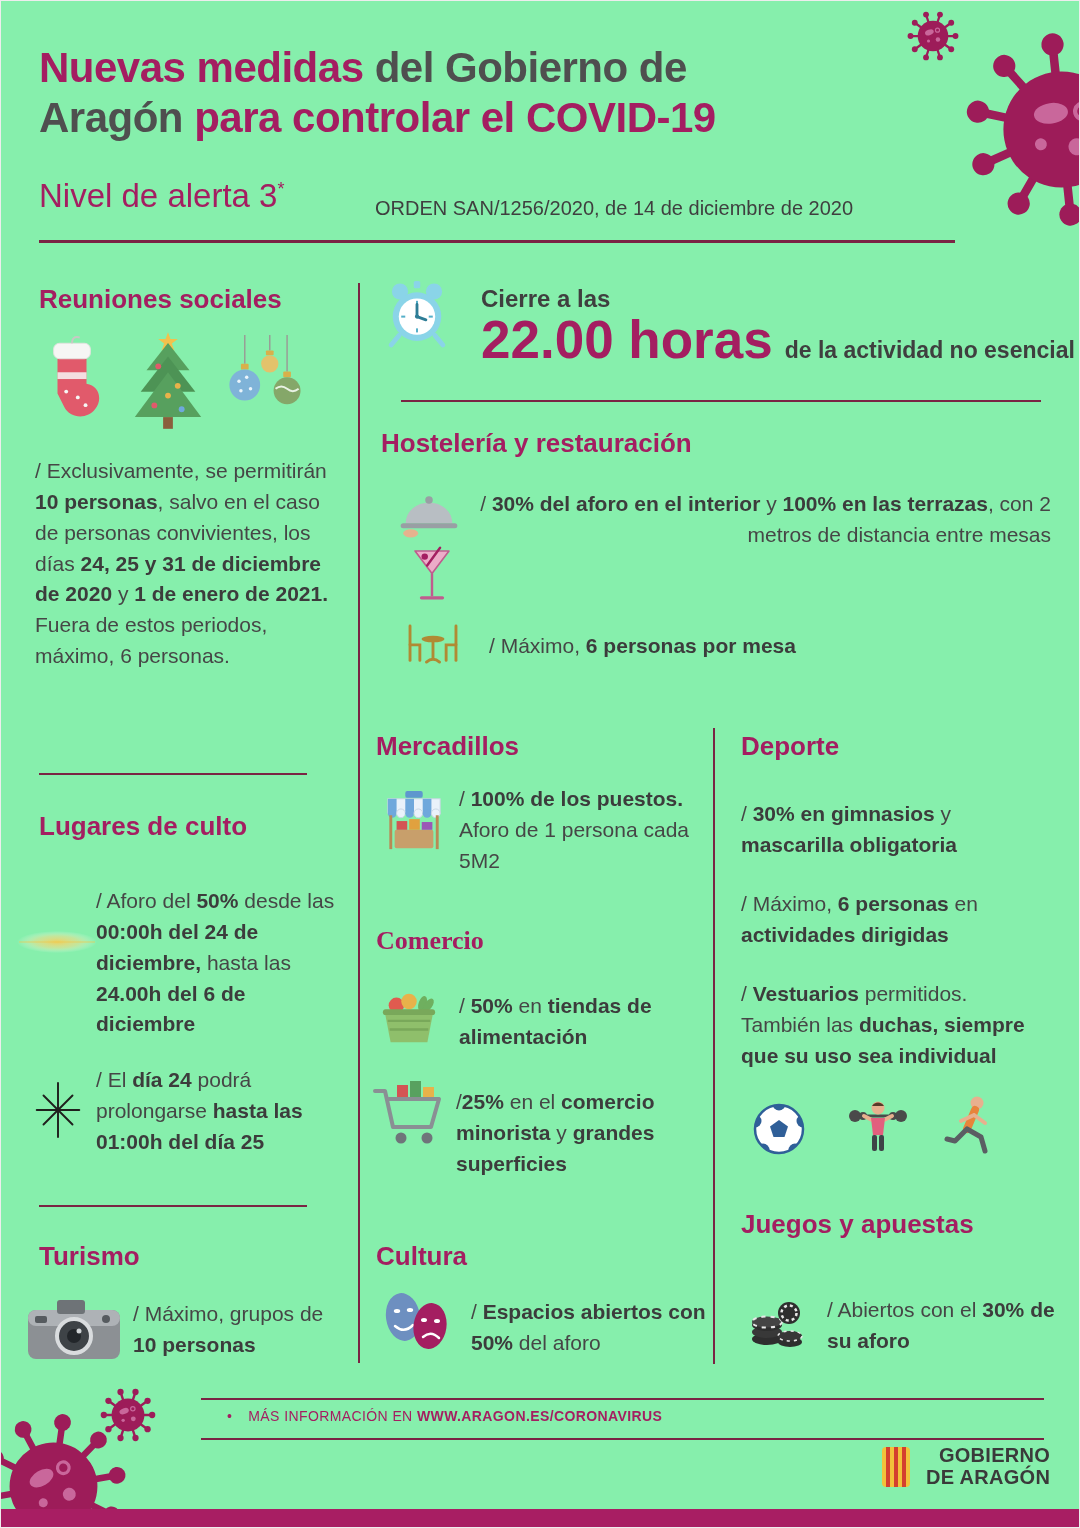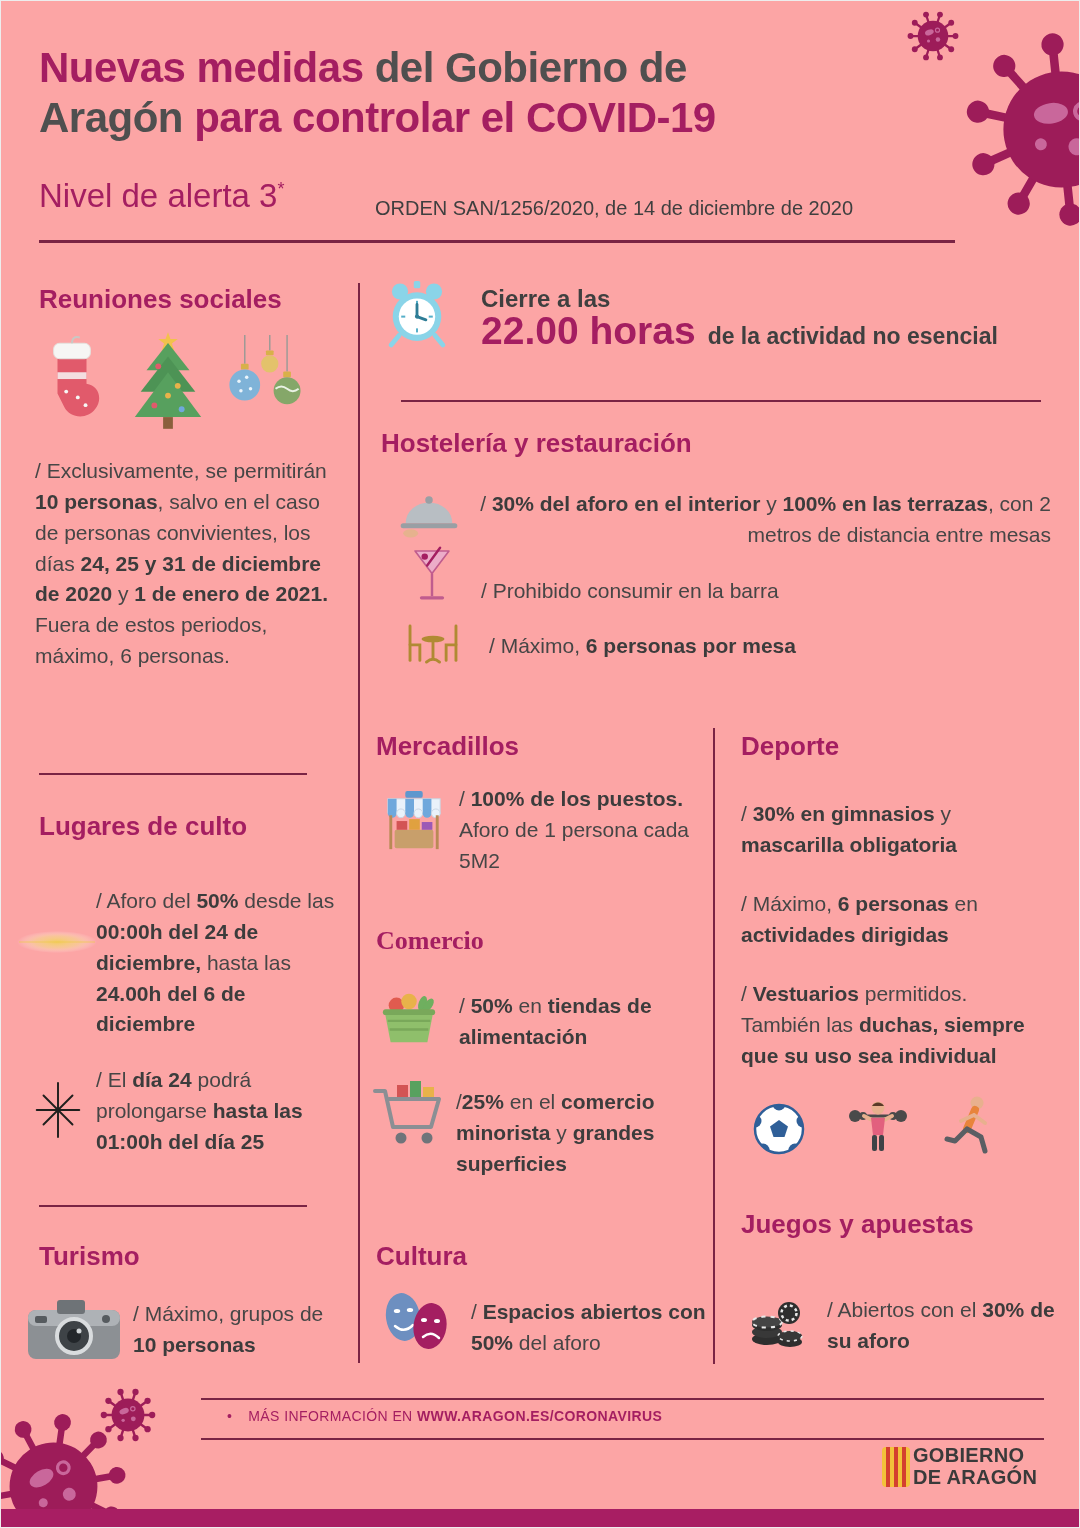--- a/index.html
+++ b/index.html
@@ -1,36 +1,36 @@
 <!DOCTYPE html>
 <html style="--accent: #A41E61; --text: #464646; --rule: #7A2444; --footer-bar: #A81E63; --clock-blue: #8AD4E8; --virus: #9D1C59;"><head>
 <meta charset="utf-8">
 <style>
   html,body{margin:0;padding:0;background:#fff;}
-  .page{position:relative;width:1080px;height:1528px;background:#fca5a5;overflow:hidden;
+  .page{position:relative;width:1080px;height:1528px;background:#86efac;overflow:hidden;
         font-family:"Liberation Sans","DejaVu Sans",sans-serif;color:var(--text,#464646);border:1px solid #ededed;box-sizing:border-box;}
   .abs{position:absolute;}
   .hr{position:absolute;background:var(--rule,#7A2444);}
   .title{position:absolute;font-size:42px;line-height:1.2;letter-spacing:-0.5px;}
   .title span{font-weight:bold;color:#4F4F4F;}
   .title span.b{color:var(--accent,#A41E61);}
   .alert{position:absolute;font-size:33px;color:var(--accent,#A41E61);}
   .alert sup{font-size:18px;}
   .order{position:absolute;font-size:20px;color:#3F3F3F;}
   .sec-h{position:absolute;font-size:26px;font-weight:bold;color:var(--accent,#A41E61);}
   .txt{position:absolute;margin:0;font-size:21px;line-height:1.47;color:var(--text,#464646);}
   .txt span.b{font-weight:bold;color:#3C3C3C;}
   .closure-intro{position:absolute;font-size:24px;font-weight:bold;color:#3F3F3F;}
   .closure-line{position:absolute;display:flex;align-items:baseline;gap:12px;white-space:nowrap;}
-  .closure-time{font-size:39px;font-weight:bold;color:var(--accent,#A41E61);}
+  .closure-time{font-size:53px;font-weight:bold;color:var(--accent,#A41E61);}
   .closure-detail{font-size:23px;font-weight:bold;color:#3F3F3F;}
   .finfo{position:absolute;font-size:14px;letter-spacing:.4px;color:var(--accent,#A41E61);}
   .finfo .b{font-weight:bold;}
   .finfo .fb{margin-right:16px;}
-  .logo{position:absolute;display:flex;align-items:center;gap:2px;}
+  .logo{position:absolute;display:flex;align-items:center;gap:15px;text-align:right;}
   .logo-text{font-size:20px;font-weight:bold;color:#3A3A3A;line-height:1.08;letter-spacing:.3px;}
   .bottom-bar{position:absolute;background:var(--footer-bar,#A81E63);}
   .virus{color:var(--virus,#9D1C59);}
   .clock{color:var(--clock-blue,#8AD4E8);}
   svg.abs{display:block;}
 </style>
 </head>
 <body>
 
 <svg width="0" height="0" style="position:absolute" aria-hidden="true">
@@ -368,21 +368,20 @@
   <div class="hr" style="left:400px;top:399px;width:640px;height:2px;"></div>
 
   <div class="sec-h" style="left:380px;top:427px;">Hostelería y restauración</div>
   <svg class="abs" style="left:398px;top:490px;width:60px;height:48px;">
       <use href="#cloche"></use>
     </svg>
   <p class="txt" style="left:470px;top:488px;width:580px;text-align:right;"><span>/ </span><span class="b">30% del aforo en el interior</span><span> y </span><span class="b">100% en las terrazas</span><span>, con 2 metros de distancia entre mesas</span></p>
   <svg class="abs" style="left:410px;top:545px;width:42px;height:60px;">
       <use href="#cocktail"></use>
     </svg>
-  <p class="txt" style="left:480px;top:575px;width:560px;"><span>/ Prohibido consumir en la barra</span></p>
   <svg class="abs" style="left:400px;top:620px;width:64px;height:46px;">
       <use href="#tablechairs"></use>
     </svg>
   <p class="txt" style="left:488px;top:630px;width:560px;"><span>/ Máximo, </span><span class="b">6 personas por mesa</span></p>
 
   <div class="sec-h" style="left:375px;top:730px;">Mercadillos</div>
   <svg class="abs" style="left:383px;top:790px;width:60px;height:64px;">
       <use href="#stall"></use>
     </svg>
   <p class="txt" style="left:458px;top:783px;width:238px;"><span>/ </span><span class="b">100% de los puestos.</span><span> Aforo de 1 persona cada 5M2</span></p>

